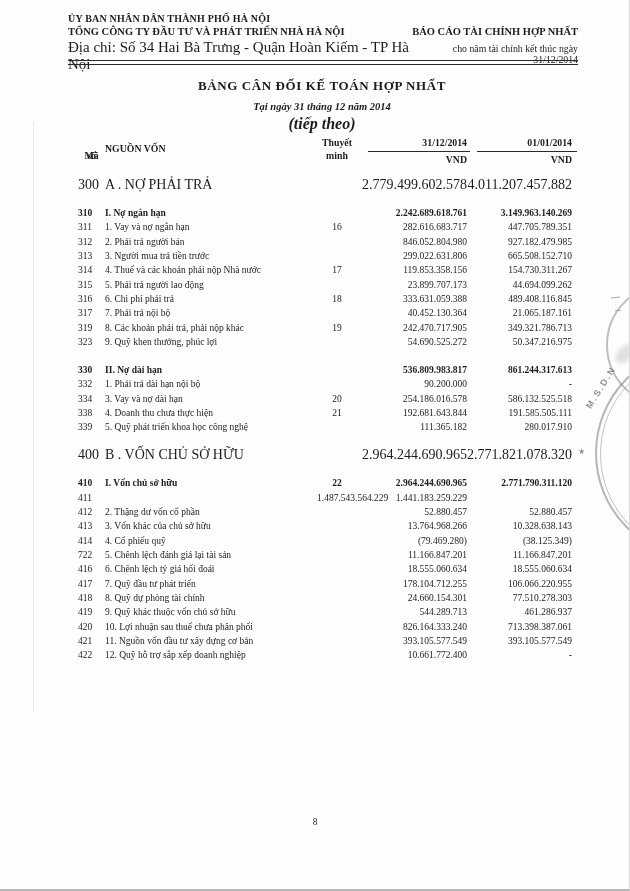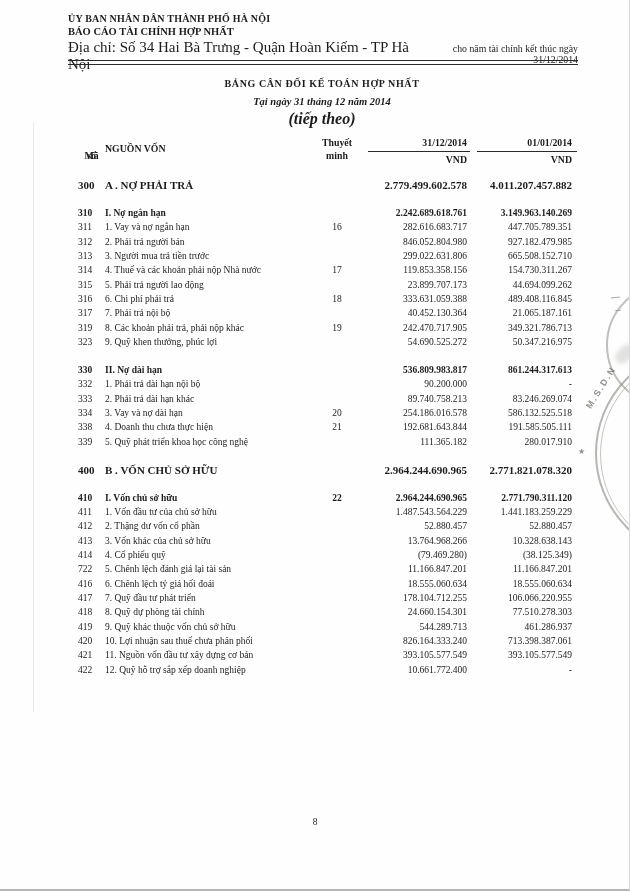--- a/index.html
+++ b/index.html
@@ -19,21 +19,21 @@
   .lh-l1{font-weight:bold;font-size:10px;letter-spacing:0.2px;}
   .lh-row{display:flex;justify-content:space-between;align-items:baseline;margin-top:2px;}
   .lh-company{font-weight:bold;font-size:10.5px;}
   .lh-report{font-weight:bold;font-size:10.5px;text-align:right;}
   .lh-address{font-size:15px;}
   .lh-period{font-size:9.8px;text-align:right;}
   .lh-rule{position:absolute;left:68px;top:60px;width:510px;height:2.5px;
     border-top:1.6px solid #2a2a2a;border-bottom:1px solid #2a2a2a;}
   
   .titleblock{position:absolute;left:66px;top:78px;width:512px;text-align:center;}
-  .doc-title{font-size:10px;font-weight:bold;letter-spacing:0.6px;}
+  .doc-title{font-size:13px;font-weight:bold;letter-spacing:0.6px;}
   .doc-date{font-size:10.5px;font-weight:bold;font-style:italic;margin-top:7px;}
   .doc-cont{font-size:16px;font-weight:bold;font-style:italic;margin-top:3px;}
   
   .thead{position:absolute;left:0;top:0;width:630px;height:0;}
   .th{position:absolute;font-weight:bold;font-size:9.8px;}
   .th-code1{left:78px;top:150px;width:27px;text-align:center;}
   .th-code2{left:78px;top:150px;width:27px;text-align:center;}
   .th-name{left:105px;top:143px;}
   .th-note1{left:317px;top:137px;width:40px;text-align:center;}
   .th-note2{left:317px;top:150px;width:40px;text-align:center;}
@@ -44,21 +44,21 @@
   .th-line1{position:absolute;left:368px;top:151px;width:102px;height:1.1px;background:#2a2a2a;}
   .th-line2{position:absolute;left:477px;top:151px;width:100px;height:1.1px;background:#2a2a2a;}
   
   .tbody{position:absolute;left:66px;top:178px;width:506px;}
   .trow{display:grid;grid-template-columns:27px 1fr 40px 110px 105px;
     height:14.35px;line-height:14.35px;font-size:9.5px;padding-left:12px;}
   .trow .c-code{}
   .trow .c-label{padding-left:0;}
   .trow .c-note{text-align:center;}
   .trow .c-v1,.trow .c-v2{text-align:right;}
-  .trow.section{font-weight:bold;font-size:11px;}
+  .trow.section{font-weight:normal;font-size:14px;}
   .trow.group{font-weight:bold;}
   .row-gap{height:13.6px;}
   
   .pagenum{position:absolute;left:0;top:817px;width:630px;text-align:center;font-size:9.5px;}
   
   .scan-line-left{position:absolute;left:33px;top:122px;width:1px;height:590px;background:rgba(90,90,90,0.12);}
   .scan-tick1{position:absolute;left:611px;top:297px;width:9px;height:1.2px;background:rgba(70,70,70,0.45);transform:rotate(-6deg);}
   .scan-tick2{position:absolute;left:615px;top:310px;width:6px;height:1.2px;background:rgba(70,70,70,0.4);transform:rotate(-4deg);}
   
   .stamp{position:absolute;border-radius:50%;box-sizing:border-box;}
@@ -73,20 +73,21 @@
   .stamp-star{position:absolute;left:578px;top:447px;font-size:8px;color:rgba(95,100,88,0.7);transform:rotate(-70deg);}
 </style>
 </head>
 <body>
 
 <div class="page">
 
   <div class="letterhead">
     <div class="lh-l1">ỦY BAN NHÂN DÂN THÀNH PHỐ HÀ NỘI</div>
     <div class="lh-row">
+      <div class="lh-company">TỔNG CÔNG TY ĐẦU TƯ VÀ PHÁT TRIỂN NHÀ HÀ NỘI</div>
       <div class="lh-report">BÁO CÁO TÀI CHÍNH HỢP NHẤT</div>
     </div>
     <div class="lh-row">
       <div class="lh-address">Địa chỉ: Số 34 Hai Bà Trưng - Quận Hoàn Kiếm - TP Hà Nội</div>
       <div class="lh-period">cho năm tài chính kết thúc ngày 31/12/2014</div>
     </div>
   </div>
   <div class="lh-rule"></div>
 
   <div class="titleblock">
@@ -197,27 +198,20 @@
         <span class="c-v2">861.244.317.613</span>
       </div>
       <div class="trow item">
         <span class="c-code">332</span>
         <span class="c-label">1. Phải trả dài hạn nội bộ</span>
         <span class="c-note"></span>
         <span class="c-v1">90.200.000</span>
         <span class="c-v2">-</span>
       </div>
       <div class="trow item">
-        <span class="c-code">333</span>
-        <span class="c-label">2. Phải trả dài hạn khác</span>
-        <span class="c-note"></span>
-        <span class="c-v1">89.740.758.213</span>
-        <span class="c-v2">83.246.269.074</span>
-      </div>
-      <div class="trow item">
         <span class="c-code">334</span>
         <span class="c-label">3. Vay và nợ dài hạn</span>
         <span class="c-note">20</span>
         <span class="c-v1">254.186.016.578</span>
         <span class="c-v2">586.132.525.518</span>
       </div>
       <div class="trow item">
         <span class="c-code">338</span>
         <span class="c-label">4. Doanh thu chưa thực hiện</span>
         <span class="c-note">21</span>
@@ -242,21 +236,20 @@
       <div class="row-gap"></div>
       <div class="trow group">
         <span class="c-code">410</span>
         <span class="c-label">I. Vốn chủ sở hữu</span>
         <span class="c-note">22</span>
         <span class="c-v1">2.964.244.690.965</span>
         <span class="c-v2">2.771.790.311.120</span>
       </div>
       <div class="trow item">
         <span class="c-code">411</span>
-        <span class="c-label">1. Vốn đầu tư của chủ sở hữu</span>
         <span class="c-note"></span>
         <span class="c-v1">1.487.543.564.229</span>
         <span class="c-v2">1.441.183.259.229</span>
       </div>
       <div class="trow item">
         <span class="c-code">412</span>
         <span class="c-label">2. Thặng dư vốn cổ phần</span>
         <span class="c-note"></span>
         <span class="c-v1">52.880.457</span>
         <span class="c-v2">52.880.457</span>

